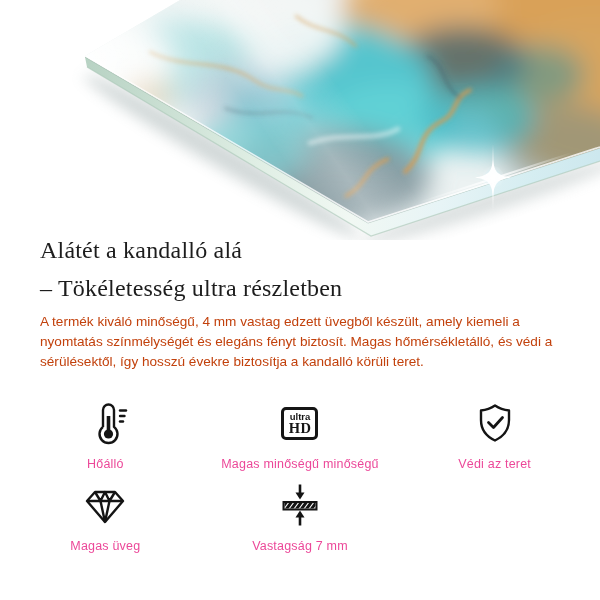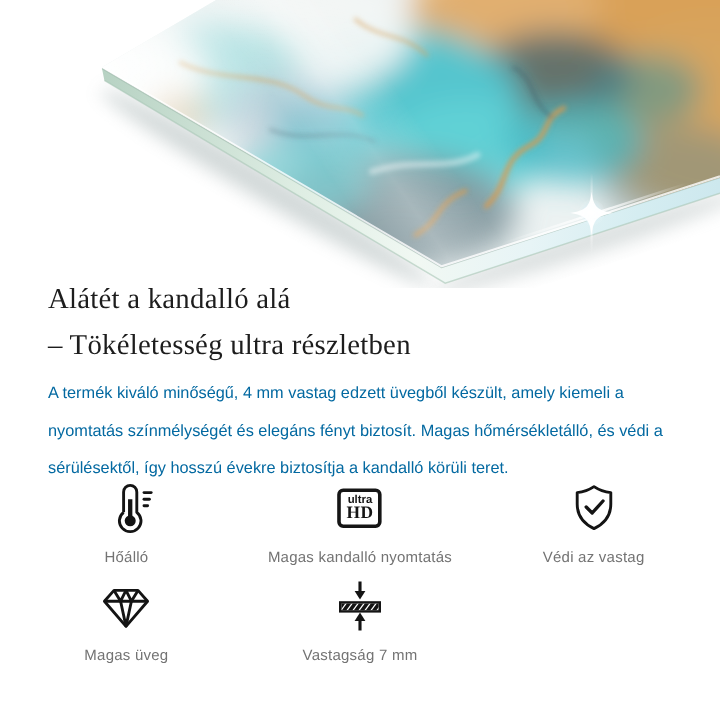--- a/index.html
+++ b/index.html
@@ -14,32 +14,32 @@
   
   .title {
     position:absolute; left:40px; top:231px;
     font-family:"Liberation Serif","DejaVu Serif",serif;
     font-size:24px; line-height:38px; font-weight:400;
     color:#1d1d1d; letter-spacing:.2px; white-space:nowrap;
   }
   
   .desc {
     position:absolute; left:40px; top:312px; width:534px;
-    font-size:13.6px; line-height:31px; color:#0369a1;
+    font-size:13.6px; line-height:20px; color:#c2410c;
   }
   
   .features {
     position:absolute; top:399px; left:0; right:0;
     display:grid; grid-template-columns:repeat(3,1fr);
     padding:0 8px; row-gap:10px;
   }
   .feature { display:flex; flex-direction:column; align-items:center; }
   .icon-box { height:48px; display:flex; align-items:center; justify-content:center; }
   .feature-label {
-    margin-top:10px; font-size:12.5px; color:#737373; letter-spacing:.2px;
+    margin-top:10px; font-size:12.5px; color:#ec4899; letter-spacing:.2px;
     text-align:center; white-space:nowrap;
   }
   .line-icon { stroke:#141414; fill:none; stroke-width:2.4; }
   .uhd {
     width:37px; height:33px; border:3px solid #151515; border-radius:5px;
     display:flex; flex-direction:column; align-items:center; justify-content:center;
     font-weight:700; color:#151515; background:#fff;
   }
   .uhd-top { font-size:9.5px; line-height:9px; }
   .uhd-bottom { font-size:14.5px; line-height:14px; letter-spacing:.3px;font-family:Liberation Serif, serif; }
@@ -177,31 +177,31 @@
     <span class="feature-label">Hőálló</span>
   </div>
 
   <div class="feature">
     <div class="icon-box">
       <div class="uhd">
         <span class="uhd-top">ultra</span>
         <span class="uhd-bottom">HD</span>
       </div>
     </div>
-    <span class="feature-label">Magas kandalló nyomtatás</span>
+    <span class="feature-label">Magas minőségű minőségű</span>
   </div>
 
   <div class="feature">
     <div class="icon-box">
       <svg class="line-icon" width="44" height="44" viewBox="0 0 44 44">
         <path d="M22 4.5 C26.5 7.5 31.5 9 36 9.5 L36 19 C36 29 30.5 35.5 22 39.5 C13.5 35.5 8 29 8 19 L8 9.5 C12.5 9 17.5 7.5 22 4.5 Z" stroke-linejoin="round"></path>
         <path d="M15.5 21.5 L20.5 26.5 L29.5 16.5" stroke-width="2.8" stroke-linecap="round" stroke-linejoin="round"></path>
       </svg>
     </div>
-    <span class="feature-label">Védi az vastag</span>
+    <span class="feature-label">Védi az teret</span>
   </div>
 
   <div class="feature">
     <div class="icon-box">
       <svg class="line-icon" width="44" height="44" viewBox="0 0 44 44" stroke-width="2.2">
         <path d="M12 9 L32 9 L40 18 L22 39 L4 18 Z" stroke-linejoin="round"></path>
         <path d="M4 18 L40 18"></path>
         <path d="M12 9 L17.5 18 L22 9 L26.5 18 L32 9" stroke-linejoin="round"></path>
         <path d="M17.5 18 L22 39 M26.5 18 L22 39"></path>
       </svg>

